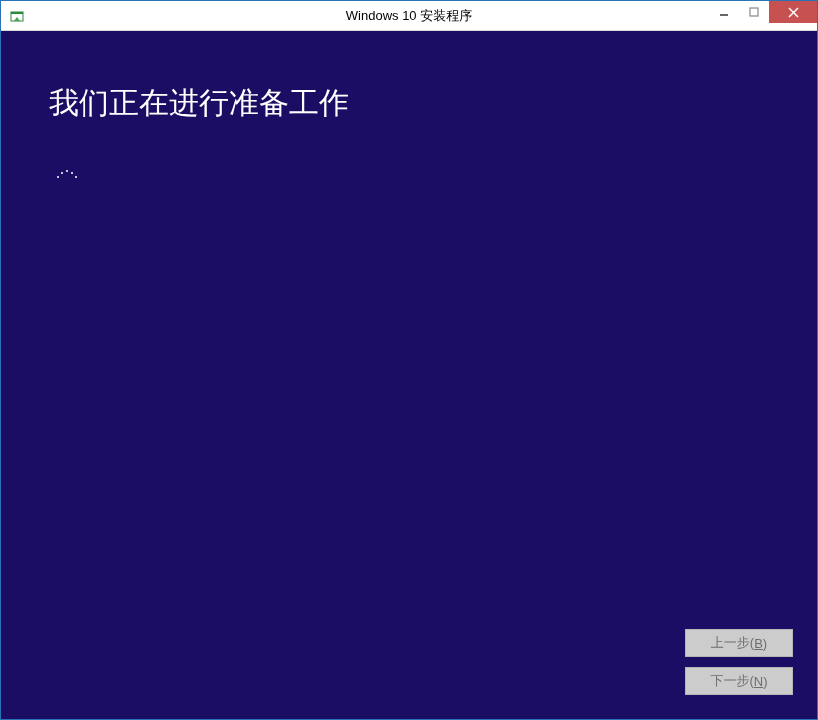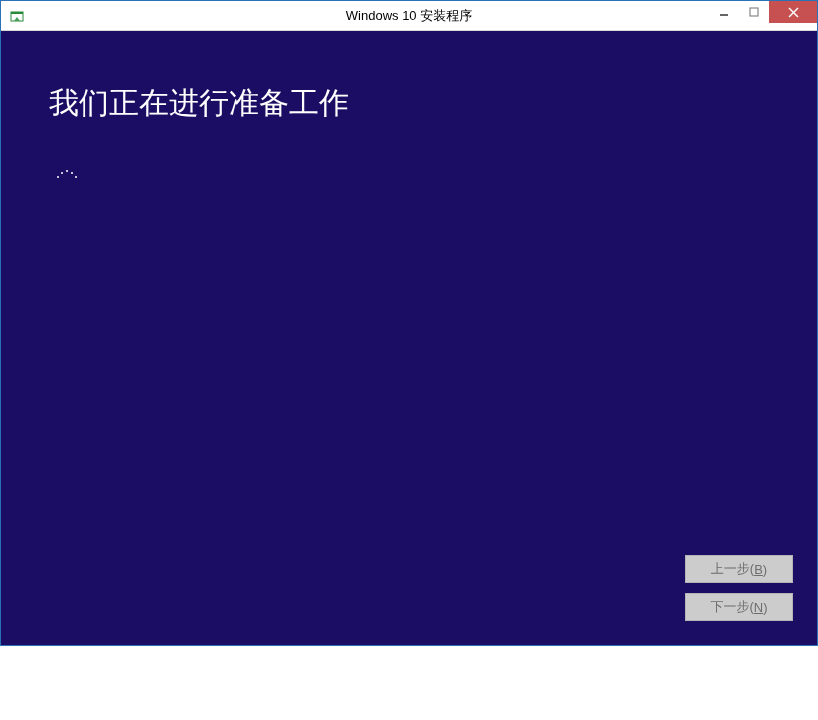--- a/index.html
+++ b/index.html
@@ -9,21 +9,21 @@
     }
     body {
       font-family: "Microsoft YaHei", "Segoe UI", Tahoma, sans-serif;
       background: #fff;
       width: 818px;
       height: 720px;
       overflow: hidden;
     }
     .window {
       width: 818px;
-      height: 646px;
+      height: 720px;
       border: 1px solid #2a72b5;
       background: #fff;
       display: flex;
       flex-direction: column;
     }
     .titlebar {
       height: 30px;
       background: #ffffff;
       display: flex;
       align-items: center;

